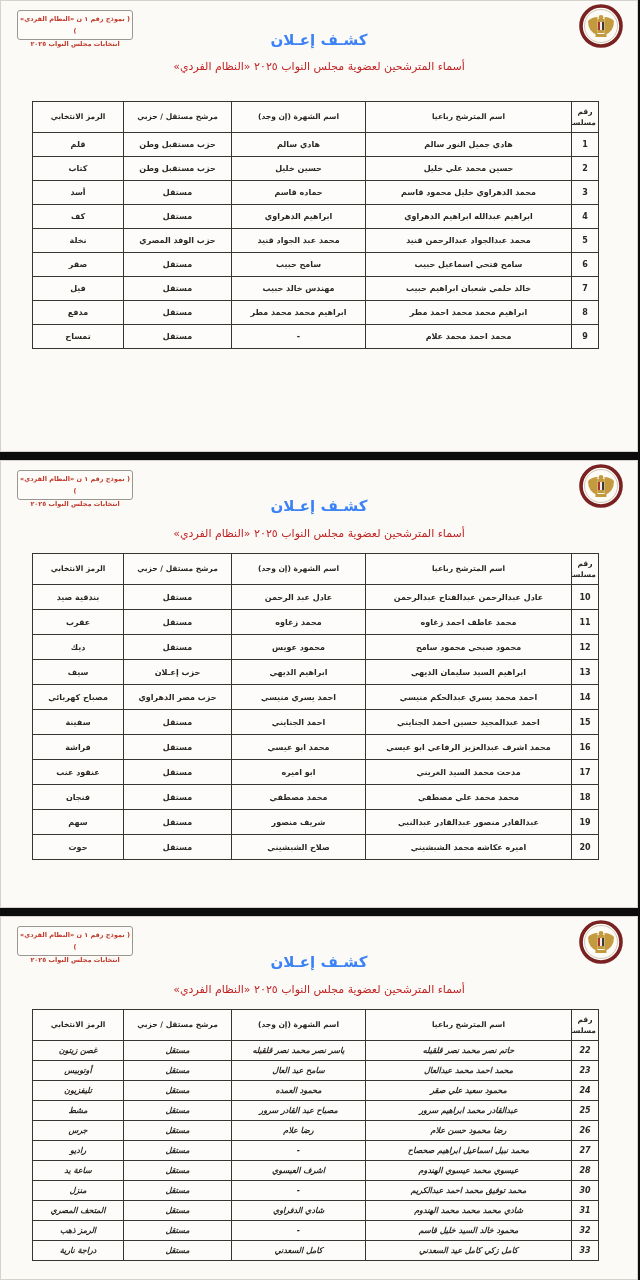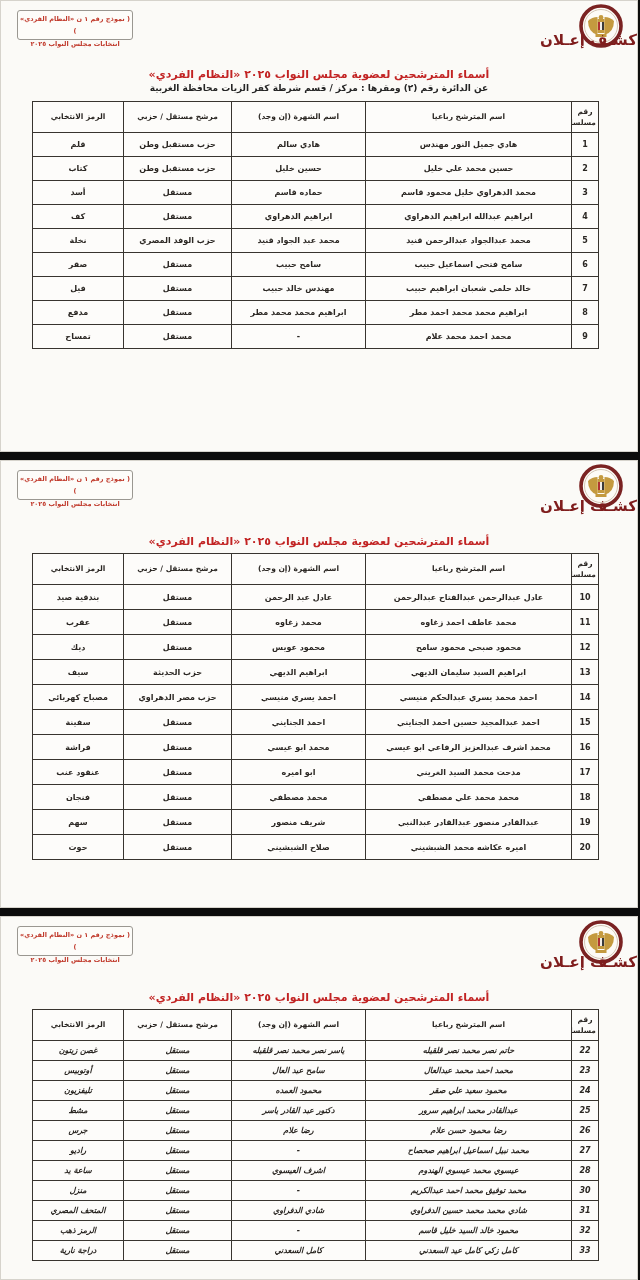--- a/index.html
+++ b/index.html
@@ -30,29 +30,29 @@
     background:#fdfcf9;
     color:#c0392b;
     font-size:6.5px;font-weight:bold;
     text-align:center;line-height:1.9;
     padding-top:2px;box-sizing:border-box;
   }
   
   .logo{position:absolute;right:14px;top:3px;width:44px;height:44px;}
   .title{
     position:absolute;top:30px;left:0;right:0;
-    margin:0;
-    font-size:15px;font-weight:bold;color:#7f1d1d;
+    text-align:center;margin:0;
+    font-size:15px;font-weight:bold;color:#3b82f6;
     letter-spacing:1px;
   }
   .page-2 .title,.page-3 .title{top:36px;}
   .subtitle{
     position:absolute;top:59px;left:0;right:0;
-    text-align:center;margin:8px;
-    font-size:11px;font-weight:bold;color:#c22323;
+    text-align:center;margin:0;
+    font-size:11px;font-weight:normal;color:#c22323;
   }
   .page-2 .subtitle,.page-3 .subtitle{top:66px;}
   .district{
     position:absolute;top:82px;left:0;right:0;
     text-align:center;margin:0;
     font-size:9px;font-weight:bold;color:#242424;
   }
   
   table.list{
     position:absolute;right:38px;
@@ -99,42 +99,41 @@
         <rect x="-3.5" y="-7" width="7" height="14" fill="#c49a3f"></rect>
         <rect x="-3" y="-4" width="2" height="8" fill="#b03030"></rect>
         <rect x="-1" y="-4" width="2" height="8" fill="#f2efe9"></rect>
         <rect x="1" y="-4" width="2" height="8" fill="#3a3a3a"></rect>
         <circle cx="0" cy="-8.6" r="2.4" fill="#c49a3f"></circle>
         <rect x="-5.5" y="8" width="11" height="3" fill="#c49a3f"></rect>
       </svg>
     </div>
     <h1 class="title">كشـف إعـلان</h1>
     <h2 class="subtitle">أسماء المترشحين لعضوية مجلس النواب ٢٠٢٥ «النظام الفردي»</h2>
-    <p class="district">عن الدائرة رقم (٢)   ومقرها : مركز / قسم شرطة كفر الزيات   محافظة الغربية</p>
     <table class="list">
       <colgroup>
         <col class="c-no">
           <col class="c-name">
           <col class="c-shohra">
           <col class="c-party">
           <col class="c-sym">
       </colgroup>
       <thead>
         <tr>
           <th>رقم مسلسل</th>
           <th>اسم المترشح رباعيا</th>
           <th>اسم الشهرة (إن وجد)</th>
           <th>مرشح مستقل / حزبي</th>
           <th>الرمز الانتخابي</th>
         </tr>
       </thead>
       <tbody>
         <tr>
           <td class="c-no">1</td>
-          <td>هادي جميل النور مهندس</td>
+          <td>هادي جميل النور سالم</td>
           <td>هادي سالم</td>
           <td>حزب مستقبل وطن</td>
           <td>قلم</td>
         </tr>
           <tr>
           <td class="c-no">2</td>
           <td>حسين محمد علي خليل</td>
           <td>حسين خليل</td>
           <td>حزب مستقبل وطن</td>
           <td>كتاب</td>
@@ -249,21 +248,21 @@
           <td class="c-no">12</td>
           <td>محمود صبحي محمود سامح</td>
           <td>محمود عويس</td>
           <td>مستقل</td>
           <td>ديك</td>
         </tr>
           <tr>
           <td class="c-no">13</td>
           <td>ابراهيم السيد سليمان الديهي</td>
           <td>ابراهيم الديهي</td>
-          <td>حزب الحديثة</td>
+          <td>حزب إعـلان</td>
           <td>سيف</td>
         </tr>
           <tr>
           <td class="c-no">14</td>
           <td>احمد محمد يسري عبدالحكم منيسي</td>
           <td>احمد يسري منيسي</td>
           <td>حزب مصر الدهراوي</td>
           <td>مصباح كهربائي</td>
         </tr>
           <tr>
@@ -368,21 +367,21 @@
           <tr>
           <td class="c-no">24</td>
           <td>محمود سعيد علي صقر</td>
           <td>محمود العمده</td>
           <td>مستقل</td>
           <td>تليفزيون</td>
         </tr>
           <tr>
           <td class="c-no">25</td>
           <td>عبدالقادر محمد ابراهيم سرور</td>
-          <td>دكتور عبد القادر ياسر</td>
+          <td>مصباح عبد القادر سرور</td>
           <td>مستقل</td>
           <td>مشط</td>
         </tr>
           <tr>
           <td class="c-no">26</td>
           <td>رضا محمود حسن علام</td>
           <td>رضا علام</td>
           <td>مستقل</td>
           <td>جرس</td>
         </tr>
@@ -402,21 +401,21 @@
         </tr>
           <tr>
           <td class="c-no">30</td>
           <td>محمد توفيق محمد احمد عبدالكريم</td>
           <td>-</td>
           <td>مستقل</td>
           <td>منزل</td>
         </tr>
           <tr>
           <td class="c-no">31</td>
-          <td>شادي محمد محمد حسين الدفراوي</td>
+          <td>شادي محمد محمد محمد الهندوم</td>
           <td>شادي الدفراوي</td>
           <td>مستقل</td>
           <td>المتحف المصري</td>
         </tr>
           <tr>
           <td class="c-no">32</td>
           <td>محمود خالد السيد خليل قاسم</td>
           <td>-</td>
           <td>مستقل</td>
           <td>الرمز ذهب</td>

